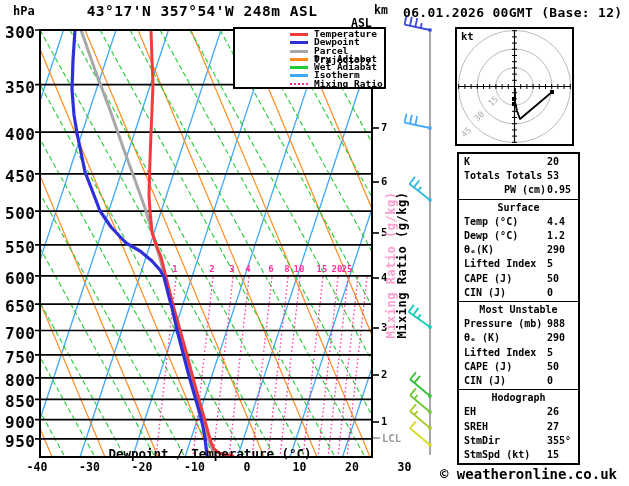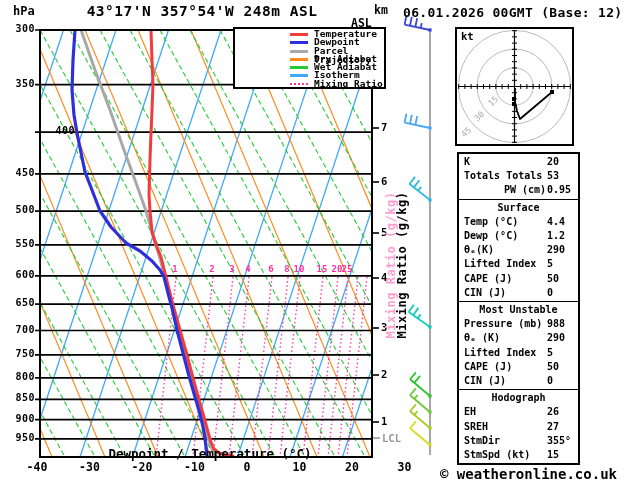--- a/index.html
+++ b/index.html
@@ -5,21 +5,21 @@
   html,body{margin:0;padding:0;background:#fff;}
   .stage{position:relative;width:629px;height:486px;background:#fff;overflow:hidden;
          font-family:"DejaVu Sans Mono","Liberation Mono",monospace;color:#000;}
   .lbl{position:absolute;white-space:nowrap;}
   .hpa{left:13px;top:4px;font-size:12px;font-weight:bold;}
   .title{left:52px;top:3px;width:300px;text-align:center;font-size:14.5px;font-weight:bold;letter-spacing:.5px;}
   .kmhdr{left:374px;top:3px;font-size:11.5px;font-weight:bold;}
   .aslhdr{left:351px;top:16px;font-size:11.5px;font-weight:bold;}
   .datetime{left:403px;top:5px;font-size:13px;font-weight:bold;letter-spacing:.3px;}
   .xlabel{left:88px;top:446px;width:244px;text-align:center;font-size:12.5px;font-weight:bold;}
-  .plab{position:absolute;width:30px;text-align:right;font-size:10px;font-weight:bold;letter-spacing:.5px;}
+  .plab{position:absolute;width:30px;text-align:right;font-size:16px;font-weight:bold;letter-spacing:.5px;}
   .tlab{position:absolute;width:34px;text-align:center;font-size:11.5px;font-weight:bold;}
   .kmlab{position:absolute;font-size:10.5px;font-weight:bold;}
   .mixlab{position:absolute;width:14px;text-align:center;font-size:9px;font-weight:bold;color:#ff2f9e;}
   .lcl{left:382px;top:432px;font-size:10.5px;font-weight:bold;color:#9a9a9a;}
   .ktlab{left:461px;top:30px;font-size:10.5px;font-weight:bold;}
   .ringlab{position:absolute;font-size:8.5px;color:#ababab;transform:rotate(-45deg);}
   .mixaxis{top:258px;text-align:center;font-size:12px;font-weight:bold;letter-spacing:.5px;transform:rotate(-90deg);}
   .mixaxis.pink{left:291px;width:200px;color:#ff9ed0;}
   .mixaxis.black{left:314px;width:176px;color:#000;}
   .legend{position:absolute;left:233px;top:27px;width:153px;height:62px;background:#fff;
@@ -256,21 +256,21 @@
 
   <div class="lbl hpa">hPa</div>
   <div class="lbl title">43°17'N 357°54'W 248m ASL</div>
   <div class="lbl kmhdr">km</div>
   <div class="lbl aslhdr">ASL</div>
   <div class="lbl datetime">06.01.2026 00GMT (Base: 12)</div>
 
   <div id="plabels">
       <div class="plab" style="left: 5px; top: 23px;">300</div>
       <div class="plab" style="left: 5px; top: 77.671px;">350</div>
-      <div class="plab" style="left: 5px; top: 125.029px; margin-left: 40px;">400</div>
+      <div class="plab" style="left: 5px; top: 125.029px;">400</div>
       <div class="plab" style="left: 5px; top: 166.802px;">450</div>
       <div class="plab" style="left: 5px; top: 204.169px;">500</div>
       <div class="plab" style="left: 5px; top: 237.972px;">550</div>
       <div class="plab" style="left: 5px; top: 268.831px;">600</div>
       <div class="plab" style="left: 5px; top: 297.219px;">650</div>
       <div class="plab" style="left: 5px; top: 323.502px;">700</div>
       <div class="plab" style="left: 5px; top: 347.971px;">750</div>
       <div class="plab" style="left: 5px; top: 370.86px;">800</div>
       <div class="plab" style="left: 5px; top: 392.361px;">850</div>
       <div class="plab" style="left: 5px; top: 412.633px;">900</div>

